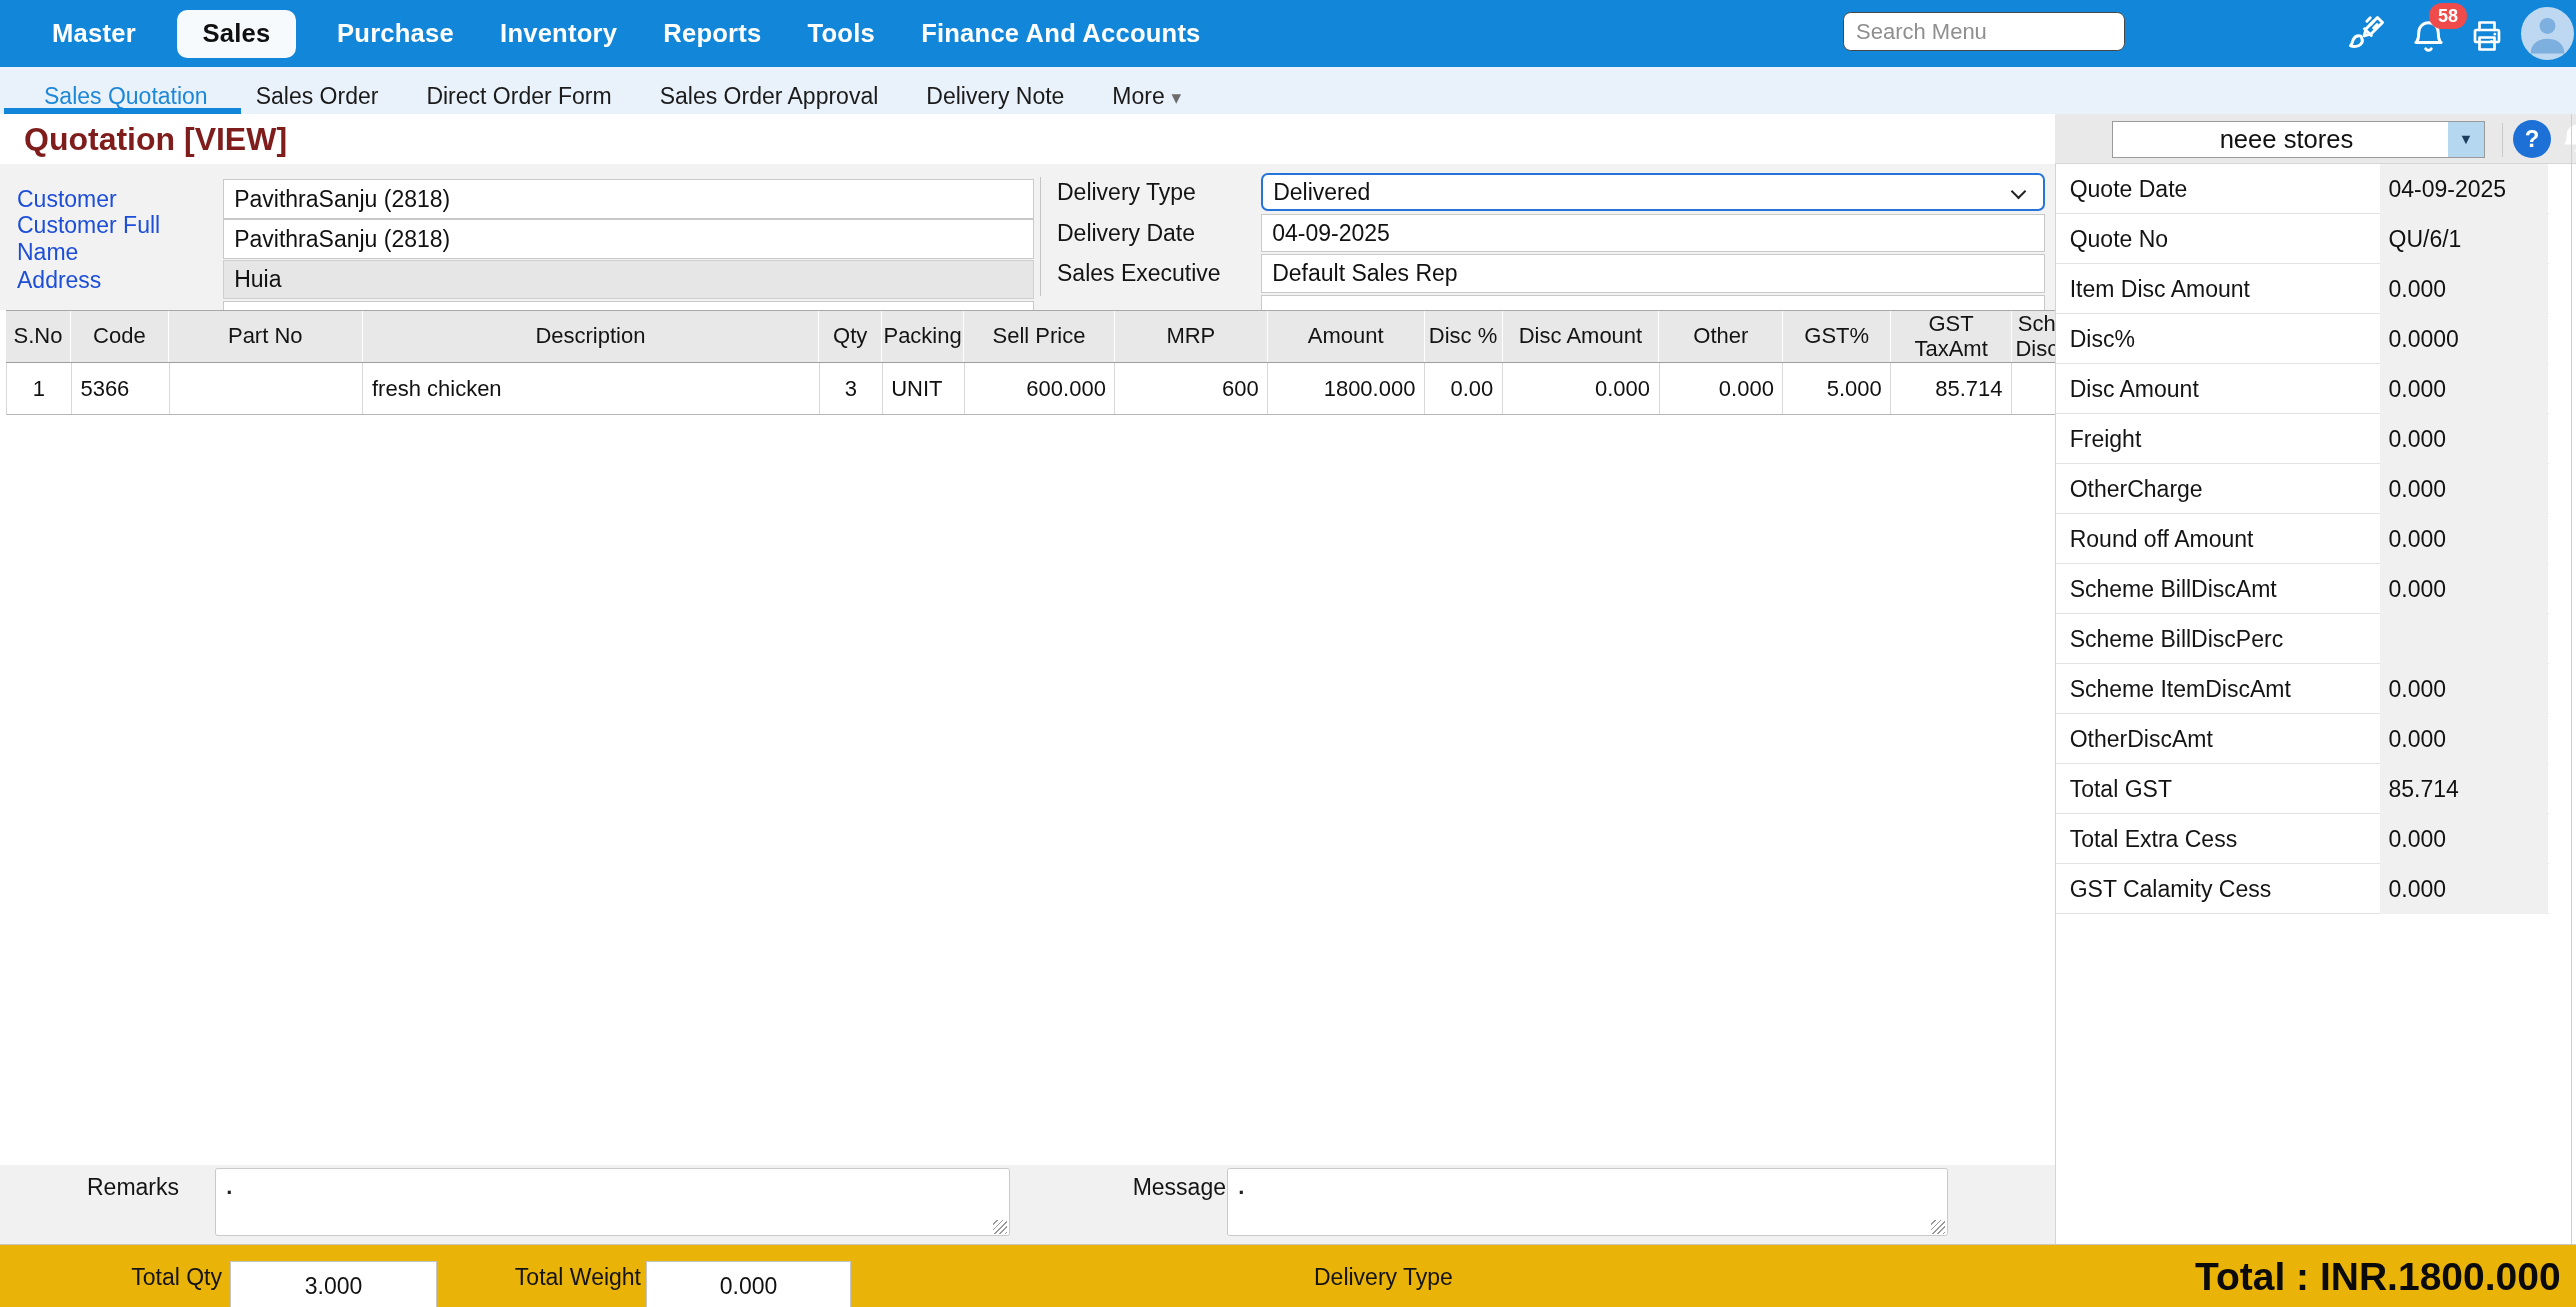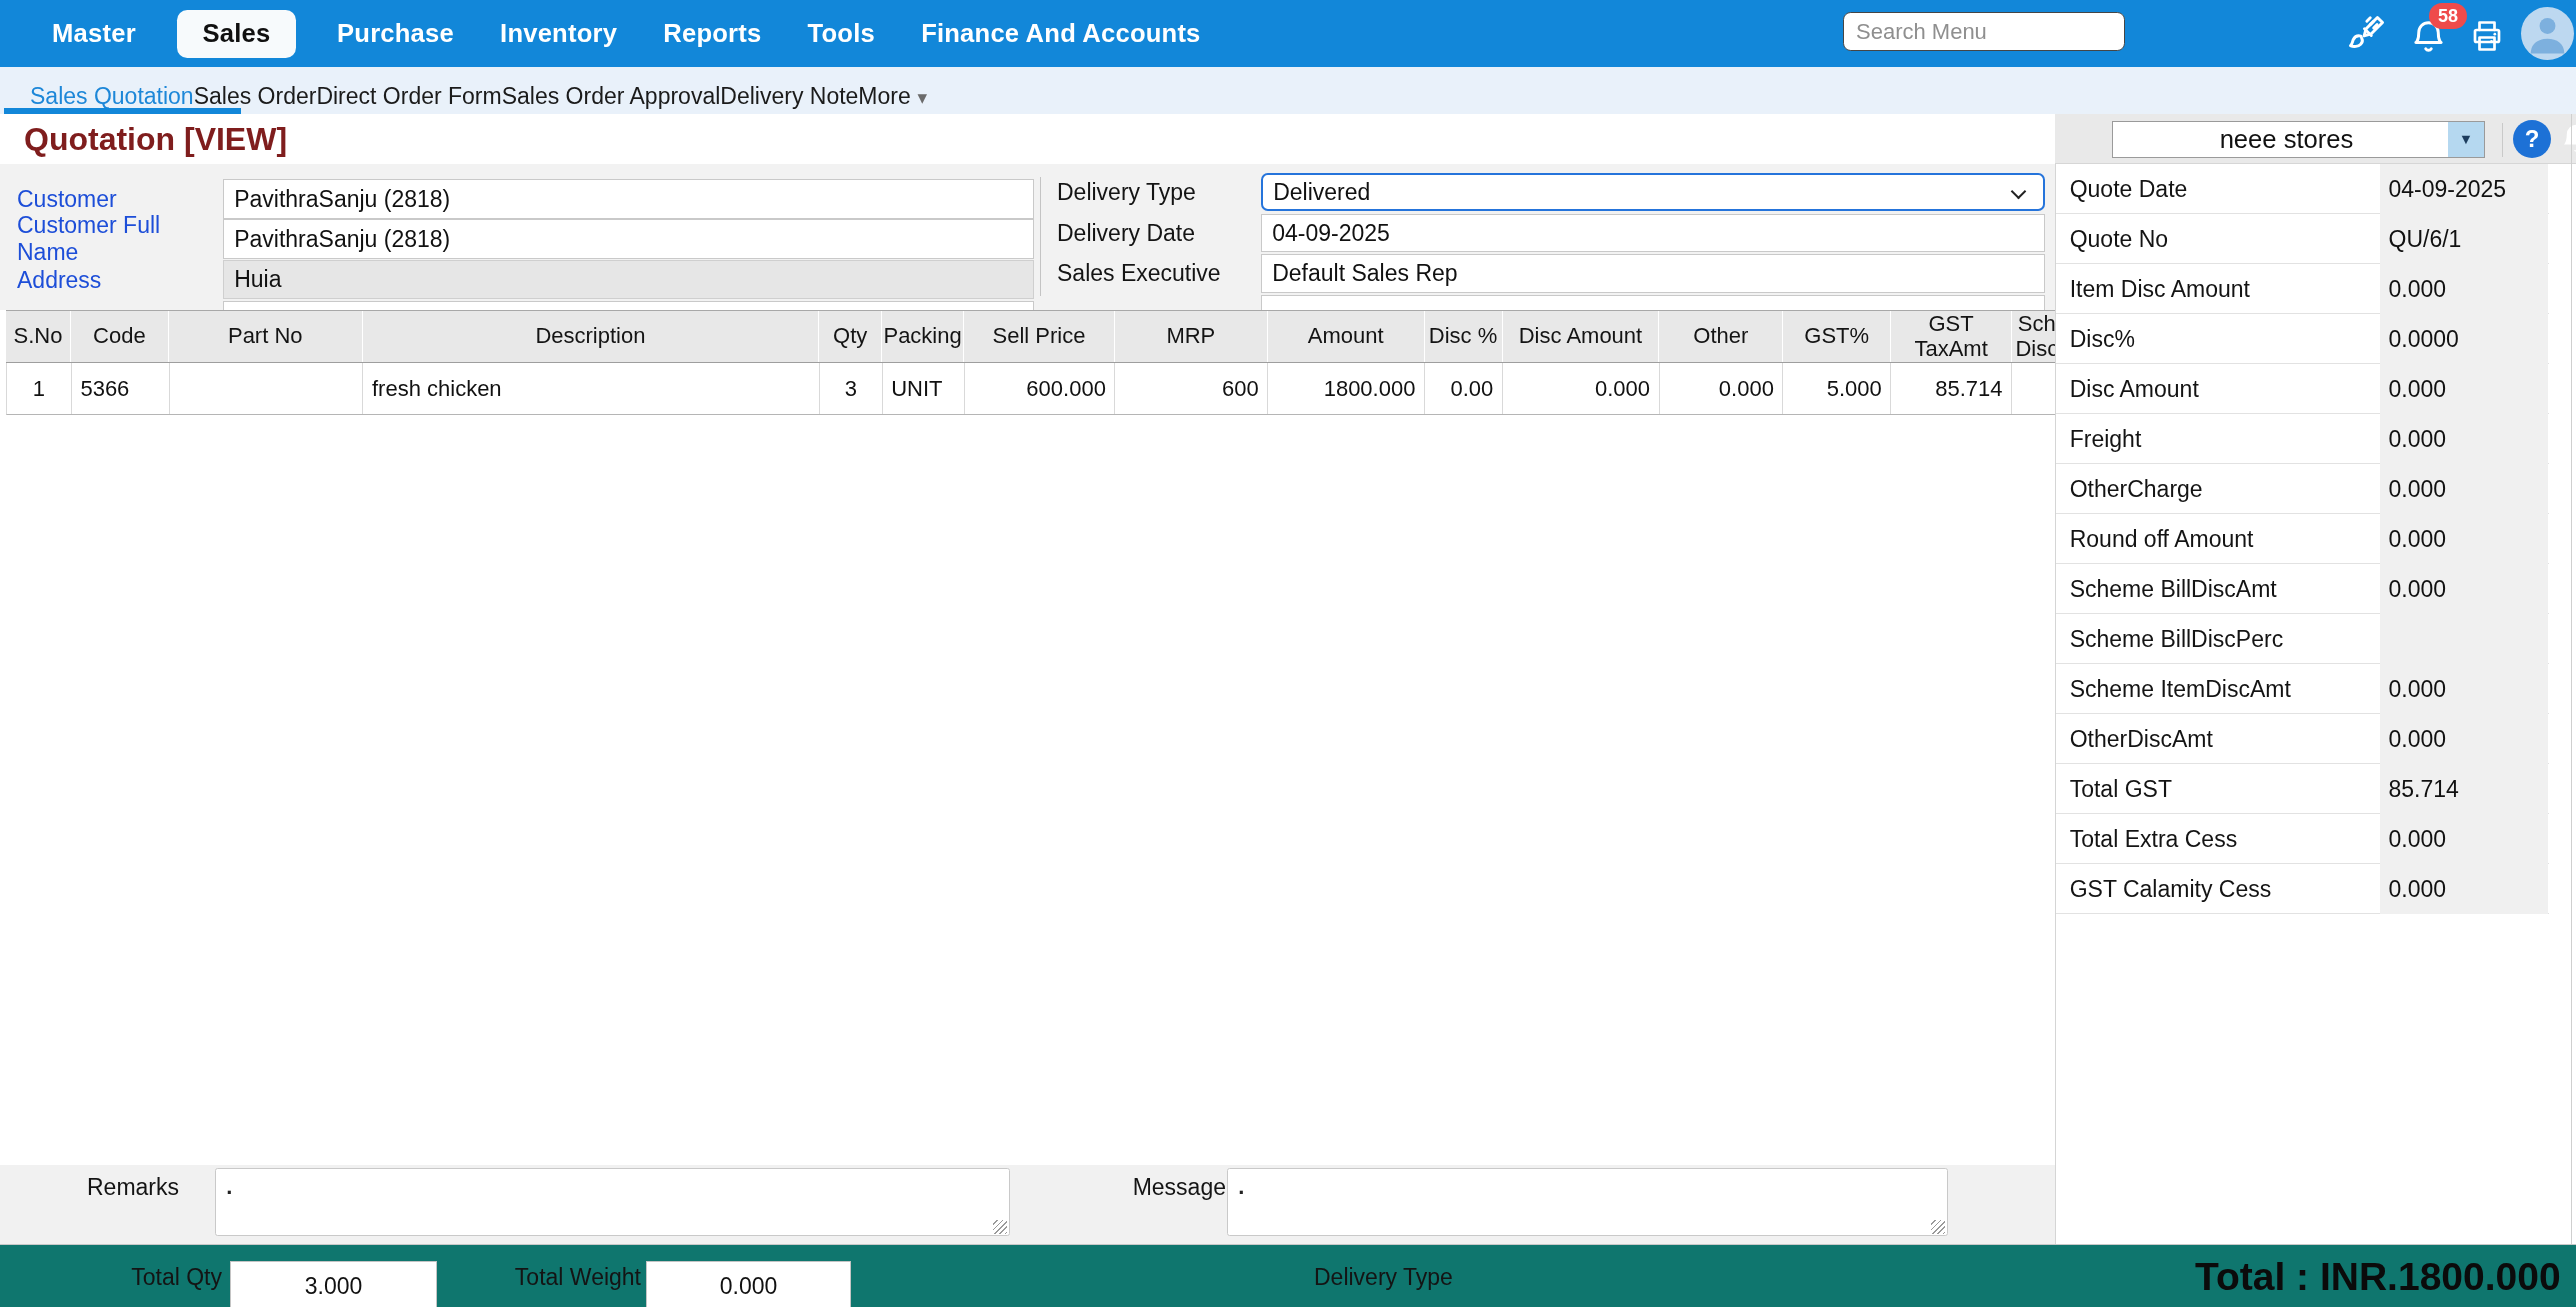--- a/index.html
+++ b/index.html
@@ -21,21 +21,21 @@
   #search-box::placeholder { color:#8f8f8f; }
   .topicon { position:absolute; top:0; cursor:pointer; }
   #badge { left:2429px; top:3.4px; min-width:38px; height:25.6px; background:#ef4b4b; border-radius:13.7px;
     color:#fff; font-size:18px; font-weight:700; display:flex; align-items:center; justify-content:center;
     padding:0 6.8px; z-index:3; }
   #avatar { left:2521px; top:6.8px; width:53px; height:53px; border-radius:50%; background:#bdd8f0;
     overflow:hidden; }
 
   
   #subnav { left:0; top:67px; width:2576px; height:59px; background:#e9f1fa;
-    display:flex; align-items:center; padding-left:30px; border-bottom:0.9px solid #dbe4ee; }
+    display:flex; align-items:center; padding-left:44px; gap:48px; border-bottom:0.9px solid #dbe4ee; }
   .subnav-item { font-size:23px; color:#1b1b1b; cursor:pointer; white-space:nowrap; }
   .subnav-item.active { color:#1d87d8; }
   .more-arrow { color:#6b6b6b; font-size:19px; margin-left:6.8px; }
   #subnav-underline { left:4.3px; top:108px; width:237px; height:6px; background:#1287d9; }
 
   
   #title-strip { left:0; top:114px; width:2055px; height:50px; background:#fff;
     display:flex; align-items:center; padding-left:24px; }
   #page-title { font-size:32px; font-weight:700; color:#7f1d1d; }
   #panel-header { left:2055px; top:114px; width:521px; height:50px; background:#e9e9e9;
@@ -100,21 +100,21 @@
   
   #remarks-strip { left:0; top:1165px; width:2055px; height:79px; background:#f1f1f1; }
   .rlabel { position:absolute; font-size:23px; color:#141414; top:8.5px; }
   .rtext { position:absolute; top:3.4px; height:68px; background:#fff; border:0.9px solid #c9c9c9;
     border-radius:2.6px; font-size:22px; font-weight:700; padding:5.1px 10.2px; resize:none; outline:none; color:#222;
     font-family:"Liberation Sans","DejaVu Sans",sans-serif; }
   .grip { position:absolute; width:13.7px; height:13.7px;
     background:repeating-linear-gradient(135deg,transparent 0 2.6px,#9a9a9a 2.6px 3.8px); cursor:nwse-resize; }
 
   
-  #footer { left:0; top:1244px; width:2576px; height:64px; background:#0f766e; border-top:0.9px solid #c8c8c8; }
+  #footer { left:0; top:1244px; width:2576px; height:64px; background:#eab308; border-top:0.9px solid #c8c8c8; }
   .plabel { position:absolute; font-size:23px; color:#141414; top:0; height:64px;
     display:flex; align-items:center; justify-content:flex-end; }
   .pinput { position:absolute; top:16px; height:50px; background:#fff; border:0.9px solid #c4c4c4;
     font-size:23px; text-align:center; outline:none; color:#111;
     font-family:"Liberation Sans","DejaVu Sans",sans-serif; }
   #footer-delivery { position:absolute; left:1314px; top:0; height:64px; display:flex; align-items:center;
     font-size:23px; color:#141414; }
   #grand-total { position:absolute; right:15.4px; top:0; height:64px; display:flex; align-items:center;
     font-size:39px; font-weight:700; color:#0b0b0b; }
 </style>

